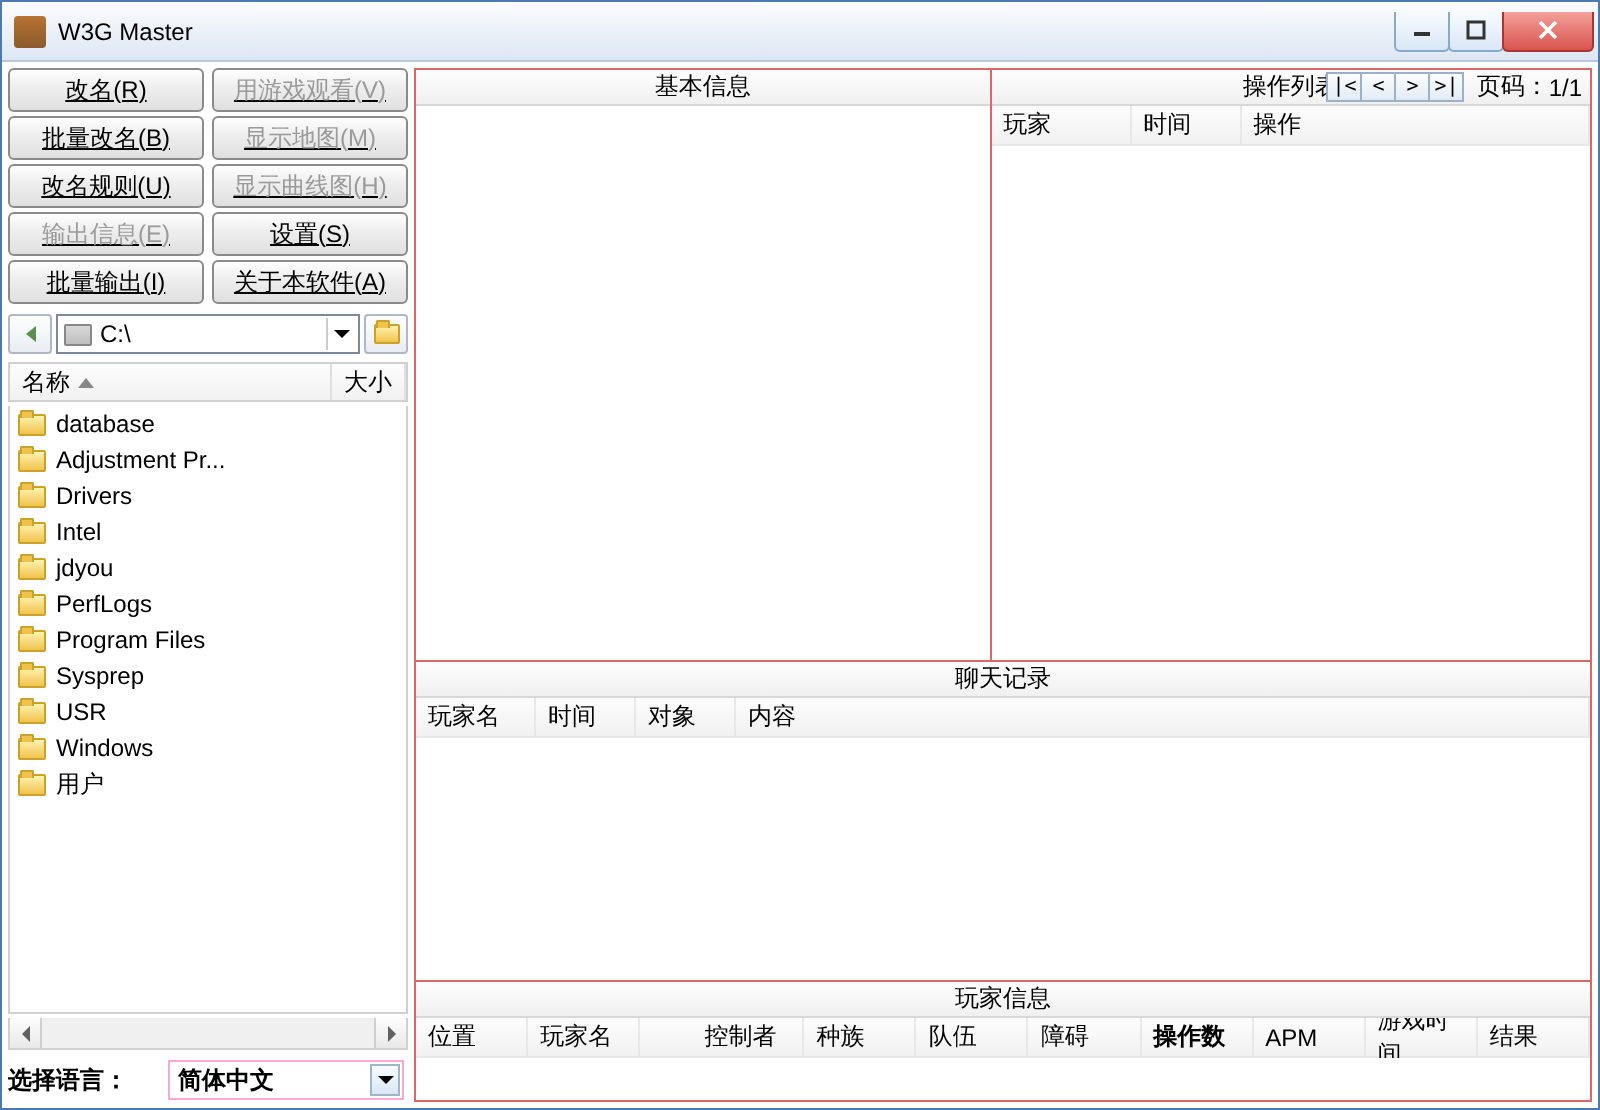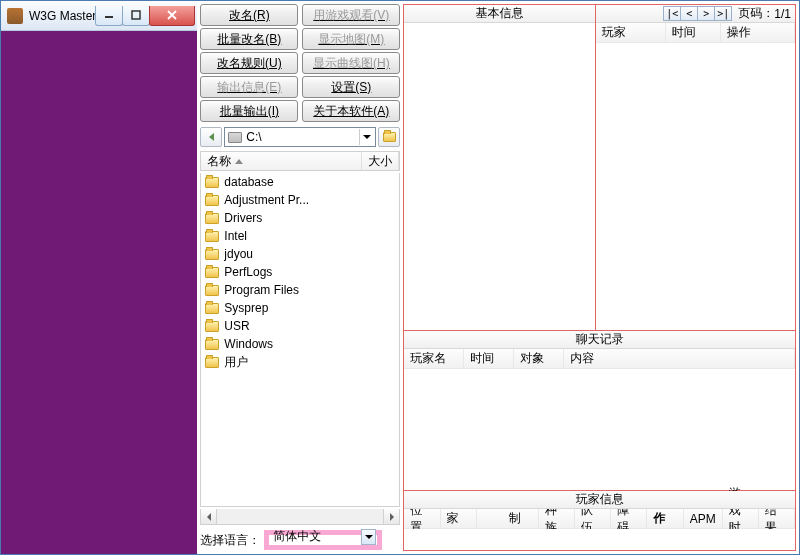--- a/index.html
+++ b/index.html
@@ -1,17 +1,17 @@
 <!DOCTYPE html>
 <html><head>
 <meta charset="utf-8">
 <style>
 * { box-sizing: border-box; margin: 0; padding: 0; font-family: "Microsoft YaHei", "SimSun", Tahoma, sans-serif; font-size: 12px; }
 body { background: #fff; }
-.window { width: 800px; height: 555px; border: 1px solid #4a7ab0; display: flex; flex-direction: row; background: #701a75; }
+.window { width: 800px; height: 555px; border: 1px solid #4a7ab0; display: flex; flex-direction: column; background: #ef4444; }
 .titlebar { height: 30px; background: linear-gradient(#fdfdfe,#eef3f9 40%,#dde7f4); display: flex; align-items: center; border-bottom: 1px solid #b8c9de; }
 .titlebar .icon { width: 16px; height: 16px; margin: 0 6px; background: linear-gradient(#b87333,#8b5a2b); border-radius: 2px; }
 .titlebar .title { flex: 1; color: #000; }
 .winbtns { display: flex; height: 20px; margin-right: 2px; }
 .winbtn { width: 28px; height: 20px; border: 1px solid #8aa8c8; border-top: none; display: flex; align-items: center; justify-content: center; background: linear-gradient(#f7fbff,#d9e7f6); margin-left: -1px; }
 .winbtn.min, .winbtn.max { border-bottom-left-radius: 3px; border-bottom-right-radius: 3px; }
 .winbtn.close { width: 46px; background: linear-gradient(#f3a09a,#d9534f); border-color: #a33; border-bottom-left-radius: 3px; border-bottom-right-radius: 3px; color: #fff; }
 .winbtn svg { display: block; }
 .client { flex: 1; display: flex; background: #fff; padding: 3px; gap: 3px; min-height: 0; }
 .leftcol { width: 200px; display: flex; flex-direction: column; gap: 2px; }
@@ -33,22 +33,22 @@
 .sort-asc { margin-left: 4px; width: 0; height: 0; border-left: 4px solid transparent; border-right: 4px solid transparent; border-bottom: 5px solid #888; }
 .filelist { border: 1px solid #d0d0d0; border-top: none; flex: 1; overflow: auto; background: #fff; }
 .frow { display: flex; align-items: center; height: 18px; padding: 0 4px; }
 .folder { width: 14px; height: 11px; background: linear-gradient(#fff2b0,#f0c44c); border: 1px solid #c9a227; border-radius: 1px; margin-right: 5px; position: relative; }
 .folder::before { content: ""; position: absolute; top: -3px; left: 0; width: 5px; height: 3px; background: #f0c44c; border: 1px solid #c9a227; border-bottom: none; border-radius: 1px 1px 0 0; }
 .scrollstub { height: 16px; border: 1px solid #d0d0d0; border-top: none; background: #f0f0f0; display: flex; }
 .sbtn { width: 16px; height: 100%; border-right: 1px solid #d0d0d0; display: flex; align-items: center; justify-content: center; background: linear-gradient(#fdfdfd,#e8e8e8); }
 .sbtn:last-child { border-right: none; border-left: 1px solid #d0d0d0; margin-left: auto; }
 .sbtn .tri-l { border-top: 4px solid transparent; border-bottom: 4px solid transparent; border-right: 4px solid #606060; }
 .sbtn .tri-r { border-top: 4px solid transparent; border-bottom: 4px solid transparent; border-left: 4px solid #606060; }
-.langrow { display: flex; align-items: center; gap: 4px; height: 22px; margin-top: 2px; }
-.combo { width: 118px; height: 20px; border: 5px solid #f9a8d4; background: #fff; display: flex; align-items: flex-end; padding: 0 4px; position: relative; }
+.langrow { display: flex; align-items: center; gap: 20px; height: 22px; margin-top: 2px; font-weight: bold; }
+.combo { width: 118px; height: 20px; border: 1px solid #f9a8d4; background: #fff; display: flex; align-items: center; padding: 0 4px; position: relative; }
 .combo .dd { position: absolute; right: 1px; width: 15px; height: 16px; background: linear-gradient(#f7fbff,#d9e7f6); border: 1px solid #a0b4cc; display: flex; align-items: center; justify-content: center; }
 .combo .dd::after { content: ""; border-left: 4px solid transparent; border-right: 4px solid transparent; border-top: 4px solid #000; }
 .rightcol { flex: 1; border: 1px solid #e06666; display: flex; flex-direction: column; min-width: 0; }
 .toprow { flex: 1; display: flex; min-height: 0; }
 .panel { display: flex; flex-direction: column; border-right: 1px solid #e06666; min-width: 0; }
 .panel:last-child { border-right: none; }
 .panel.basic { width: 49%; }
 .panel.ops { flex: 1; }
 .phdr { height: 18px; background: linear-gradient(#fdfdfd,#f0f0f0); border-bottom: 1px solid #d8d8d8; display: flex; align-items: center; justify-content: center; font-weight: normal; position: relative; }
 .opsnav { position: absolute; right: 4px; display: flex; align-items: center; gap: 0; }

